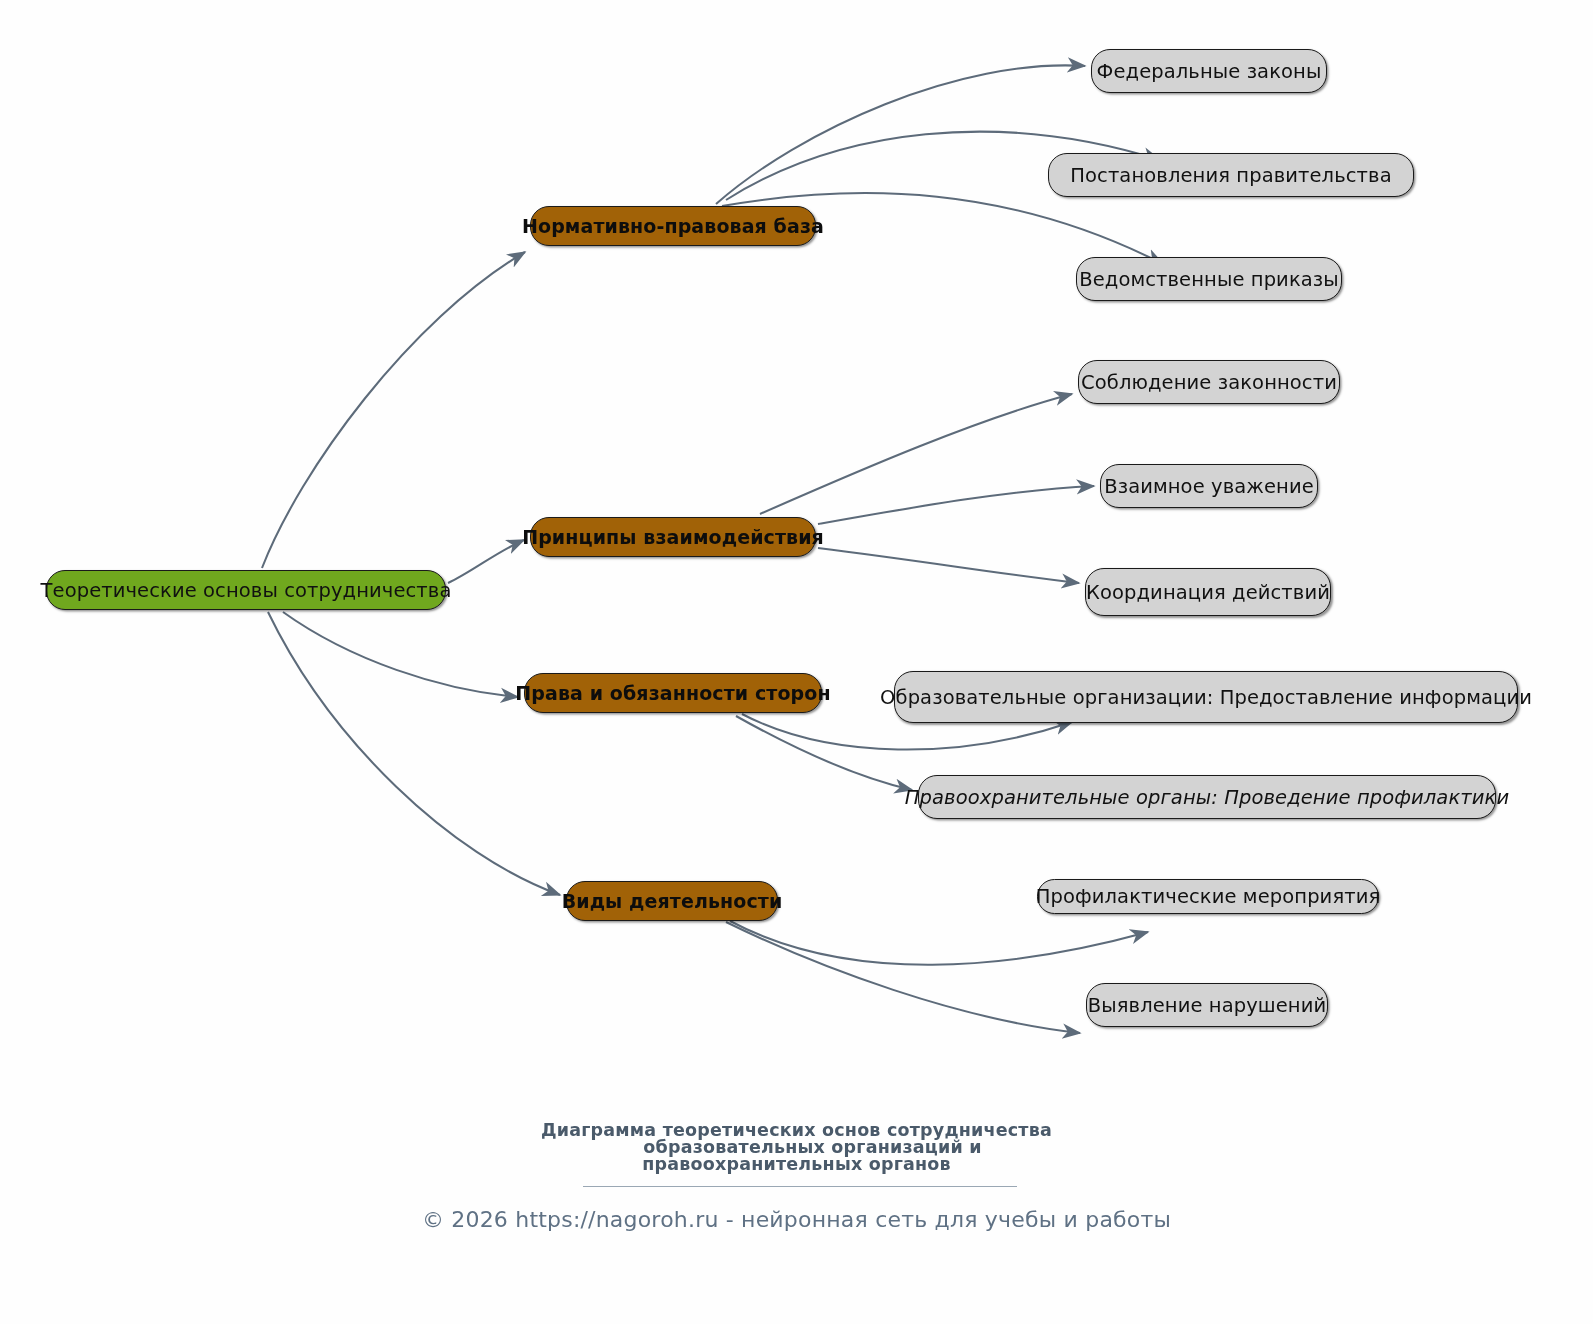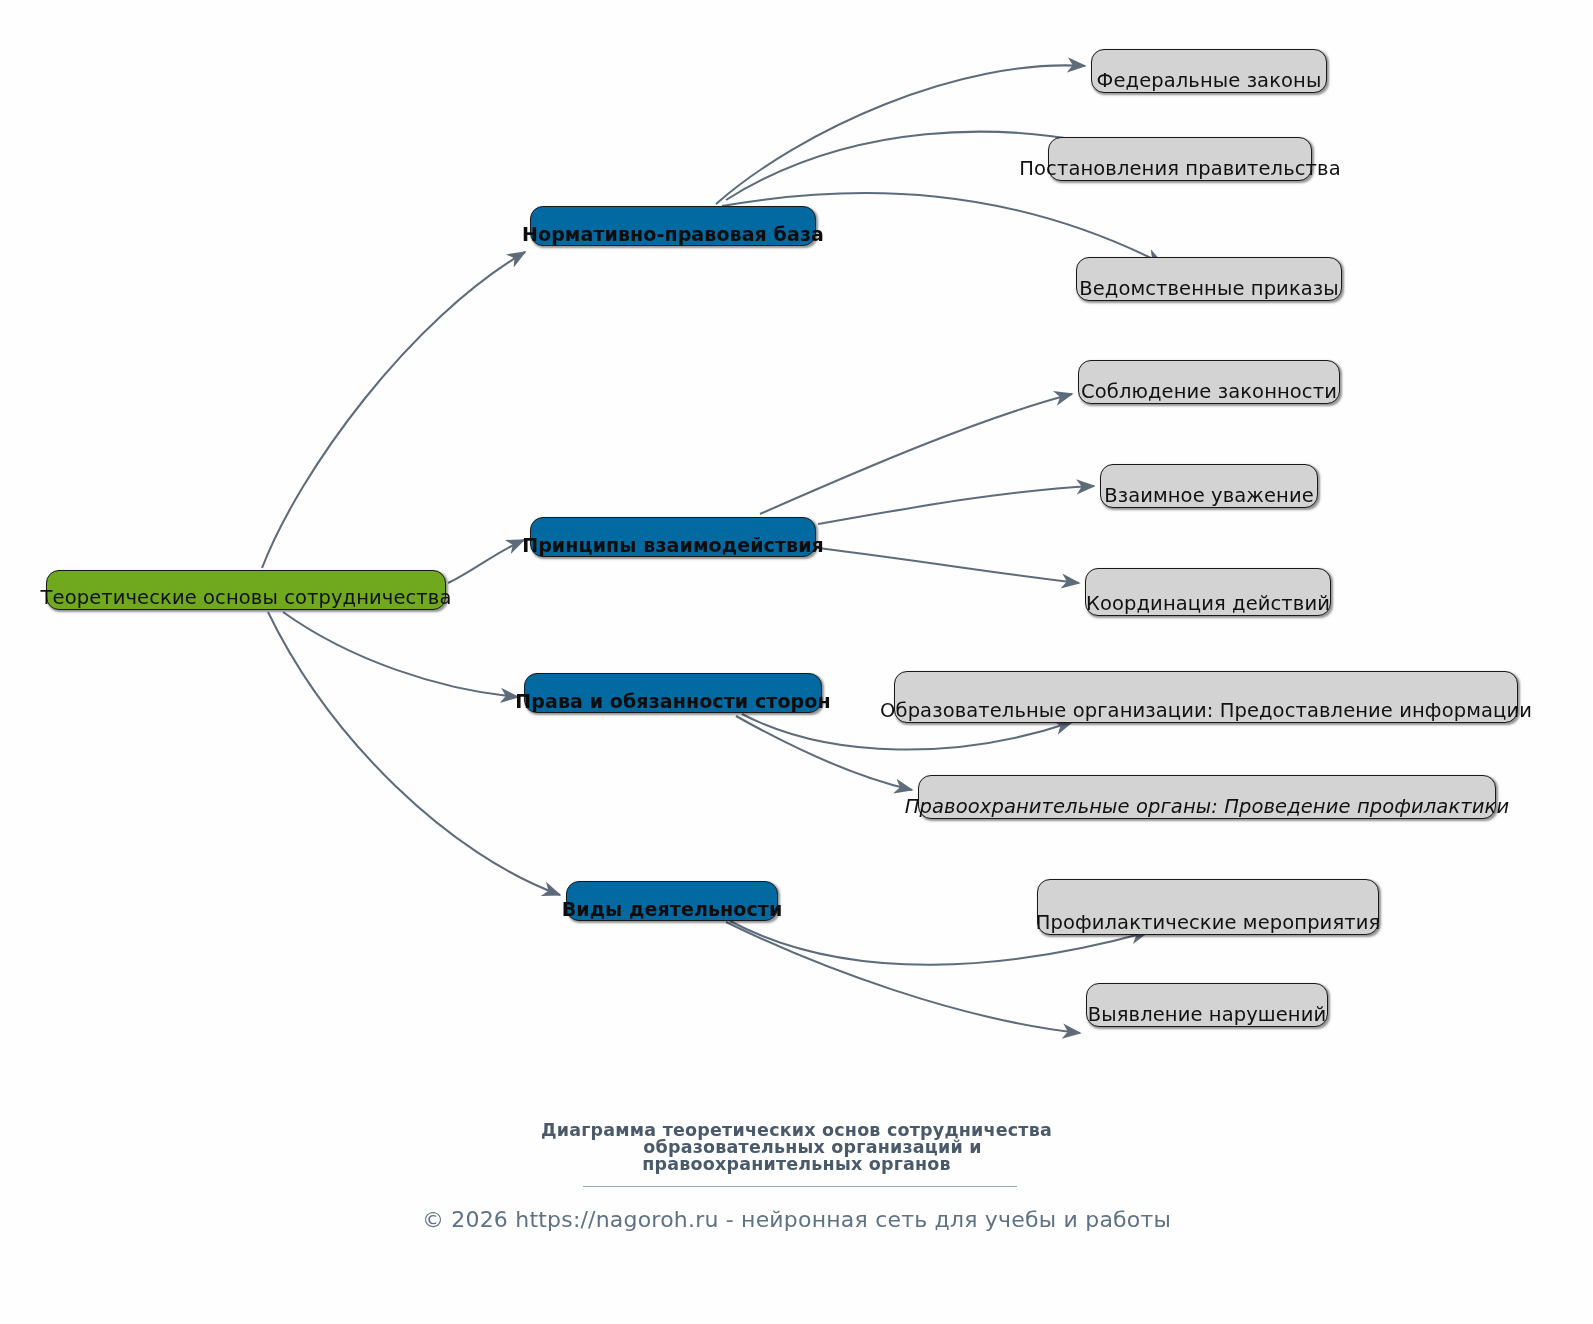--- a/index.html
+++ b/index.html
@@ -22,37 +22,37 @@
     left: 0;
     top: 0;
     width: 1593px;
     height: 1324px;
     pointer-events: none;
   }
   .node {
     position: absolute;
     box-sizing: border-box;
     display: flex;
-    align-items: flex-end;
+    align-items: center;
     justify-content: center;
     border: 1.6px solid #1a1a1a;
-    border-radius: 13px;
+    border-radius: 19px;
     white-space: nowrap;
     font-family: "DejaVu Sans", sans-serif;
     font-size: 19.5px;
     letter-spacing: 0.1px;
     color: #111111;
     box-shadow: 1.5px 1.5px 2.2px rgba(0,0,0,0.42);
   }
   .node-root {
     background: #70a81e;
     color: #111111;
   }
   .node-branch {
-    background: #0369a1;
+    background: #a16207;
     color: #0d0d0d;
     font-weight: bold;
     font-size: 19px;
   }
   .node-leaf {
     background: #d3d3d3;
     color: #111111;
     font-weight: normal;
   }
   .caption {
@@ -123,21 +123,21 @@
   <div class="node node-root" style="left:46px; top:570px; width:400px; height:40px;">
     <span>Теоретические основы сотрудничества</span>
   </div>
 
   <div class="node node-branch" style="left:530px; top:206px; width:286px; height:40px;">
     <span>Нормативно-правовая база</span>
   </div>
   <div class="node node-leaf" style="left:1091px; top:49px; width:236px; height:44px;">
     <span>Федеральные законы</span>
   </div>
-  <div class="node node-leaf" style="left:1048px; top:137px; width:264px; height:44px;">
+  <div class="node node-leaf" style="left:1048px; top:153px; width:366px; height:44px;">
     <span>Постановления правительства</span>
   </div>
   <div class="node node-leaf" style="left:1076px; top:257px; width:266px; height:44px;">
     <span>Ведомственные приказы</span>
   </div>
 
   <div class="node node-branch" style="left:530px; top:517px; width:286px; height:40px;">
     <span>Принципы взаимодействия</span>
   </div>
   <div class="node node-leaf" style="left:1078px; top:360px; width:262px; height:44px;">
@@ -156,21 +156,21 @@
   <div class="node node-leaf" style="left:894px; top:671px; width:624px; height:52px;">
     <span>Образовательные организации: Предоставление информации</span>
   </div>
   <div class="node node-leaf" style="left:918px; top:775px; width:578px; height:44px;font-style:italic;">
     <span>Правоохранительные органы: Проведение профилактики</span>
   </div>
 
   <div class="node node-branch" style="left:566px; top:881px; width:212px; height:40px;">
     <span>Виды деятельности</span>
   </div>
-  <div class="node node-leaf" style="left:1037px; top:879px; width:342px; height:56px;">
+  <div class="node node-leaf" style="left:1037px; top:879px; width:342px; height:35px;">
     <span>Профилактические мероприятия</span>
   </div>
   <div class="node node-leaf" style="left:1086px; top:983px; width:242px; height:44px;">
     <span>Выявление нарушений</span>
   </div>
 
   <div class="caption" style="top:1119px;">Диаграмма теоретических основ сотрудничества</div>
   <div class="caption" style="top:1136px;padding-left:16px;">образовательных организаций и</div>
   <div class="caption" style="top:1153px;">правоохранительных органов</div>
   <div class="caption-rule"></div>

